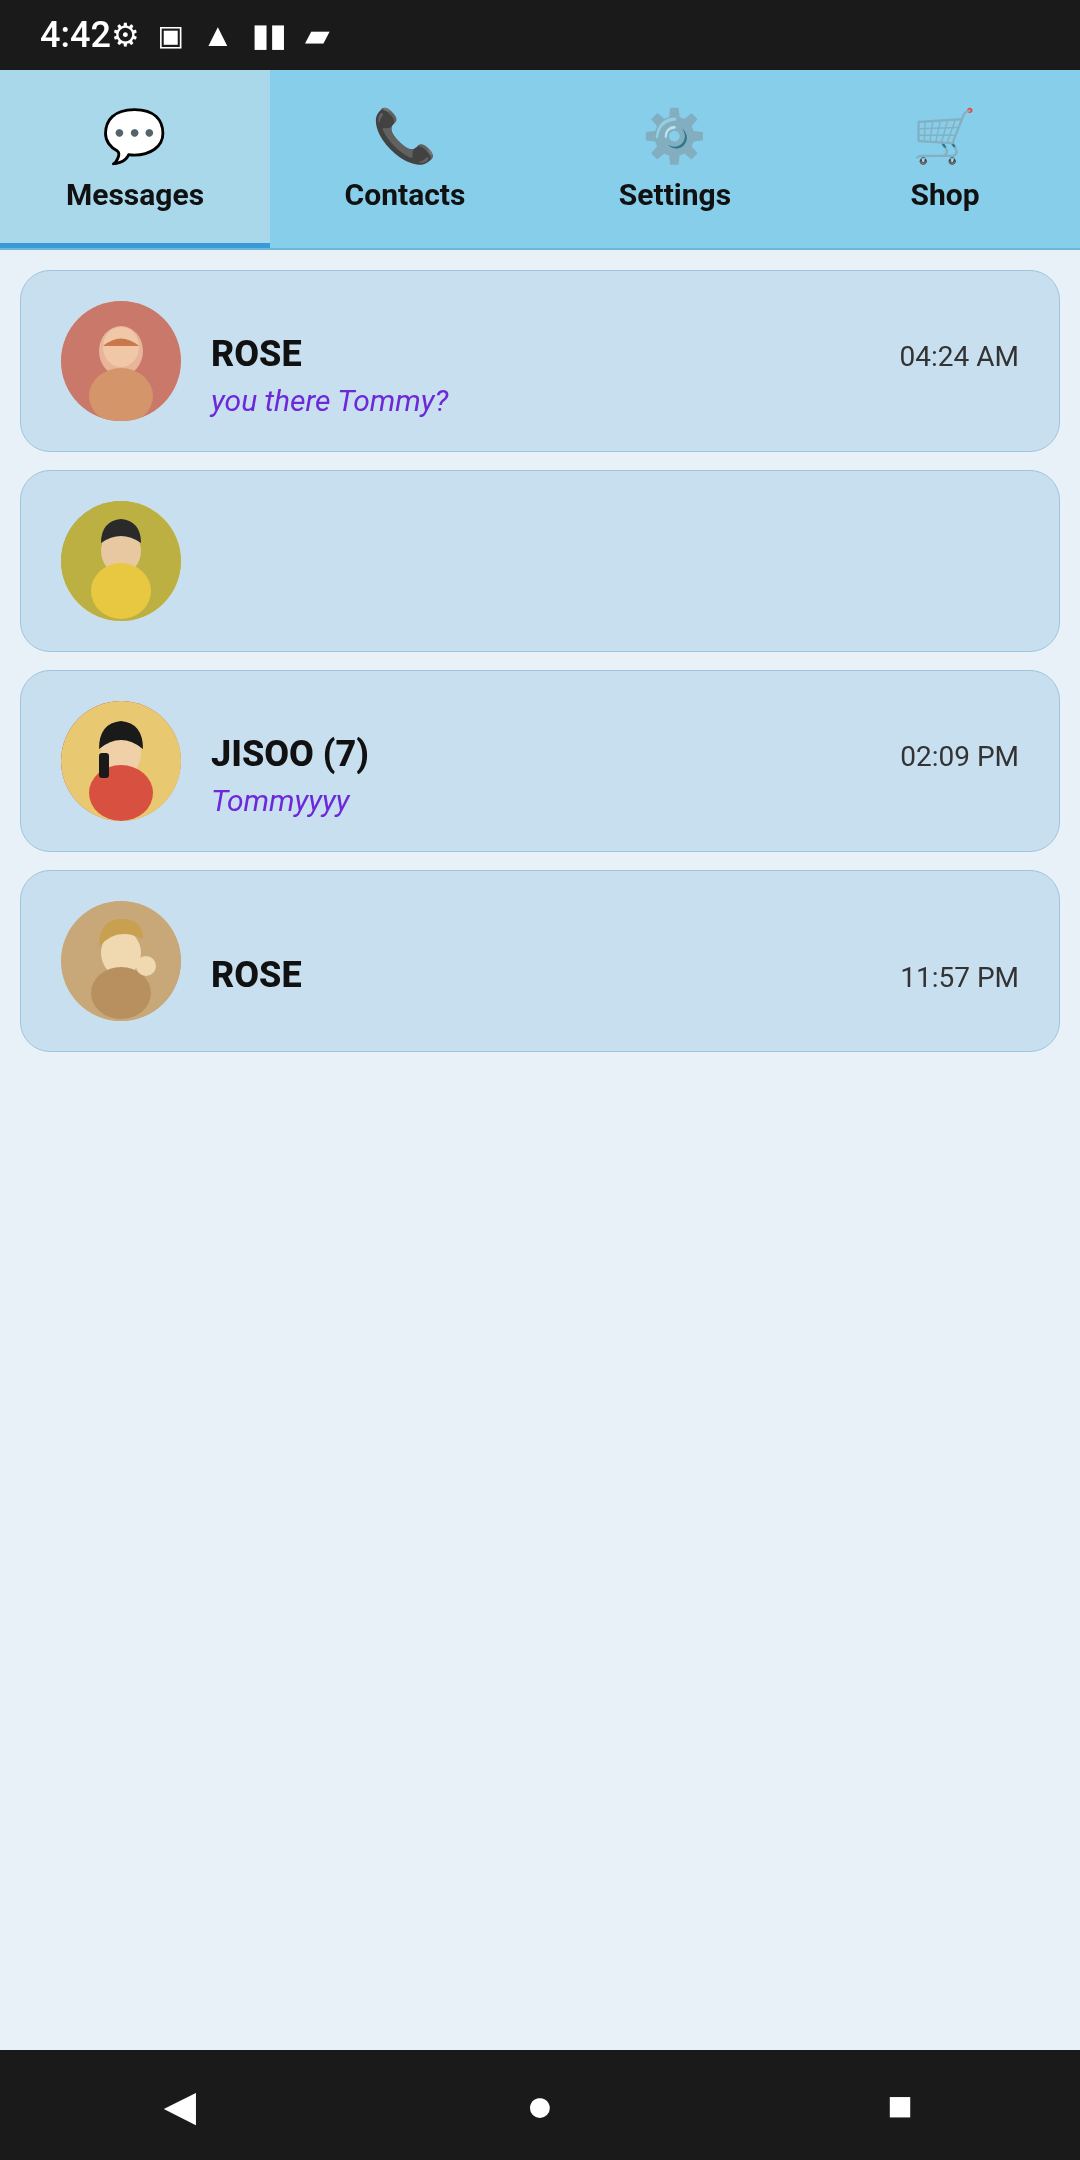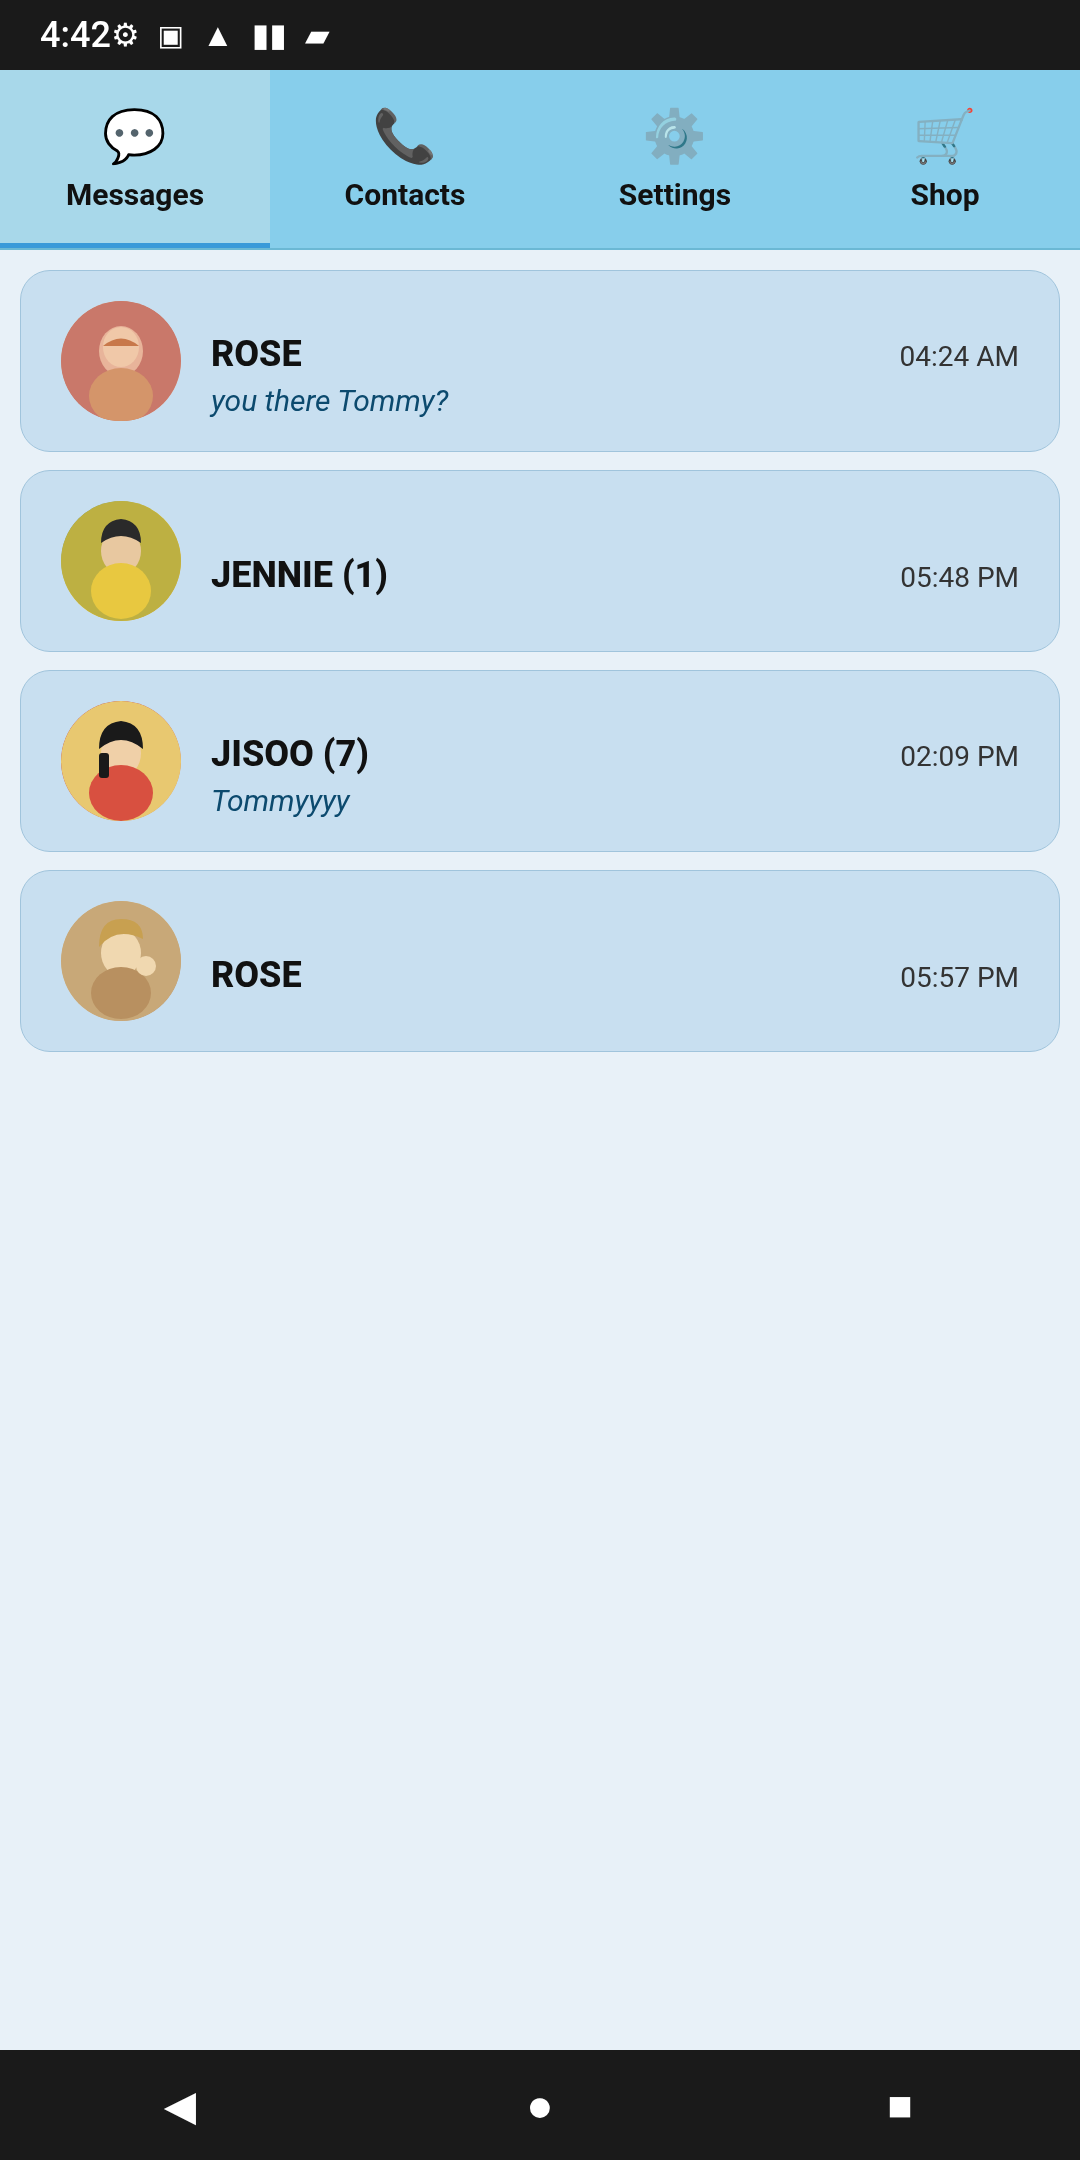--- a/index.html
+++ b/index.html
@@ -137,21 +137,21 @@
       font-size: 36px;
       font-weight: 800;
       color: #111;
     }
     .message-time {
       font-size: 28px;
       color: #333;
     }
     .message-preview {
       font-size: 30px;
-      color: #0c4a6e;
+      color: #6d28d9;
       font-style: italic;
     }
 
     
     .bottom-bar {
       height: 110px;
       background: #1a1a1a;
       display: flex;
       align-items: center;
       justify-content: space-around;
@@ -246,24 +246,20 @@
     <div class="avatar avatar-jennie">
       <svg width="120" height="120" viewBox="0 0 120 120" xmlns="http://www.w3.org/2000/svg">
         <circle cx="60" cy="60" r="60" fill="#e8c840"></circle>
         <rect x="0" y="0" width="120" height="120" rx="60" fill="#5a7a4a" opacity="0.3"></rect>
         <ellipse cx="60" cy="50" rx="20" ry="23" fill="#e8c8a0"></ellipse>
         <ellipse cx="60" cy="90" rx="30" ry="28" fill="#e8c840"></ellipse>
         <path d="M40 42 Q60 28 80 42 Q80 20 60 18 Q40 20 40 42Z" fill="#2a2a2a"></path>
       </svg>
     </div>
     <div class="message-body">
-      <div class="message-header">
-        <span class="contact-name">JENNIE (1)</span>
-        <span class="message-time">05:48 PM</span>
-      </div>
     </div>
   </div>
 
   <div class="message-item">
     <div class="avatar avatar-jisoo">
       <svg width="120" height="120" viewBox="0 0 120 120" xmlns="http://www.w3.org/2000/svg">
         <circle cx="60" cy="60" r="60" fill="#e8c870"></circle>
         <ellipse cx="60" cy="52" rx="20" ry="24" fill="#f0d0a8"></ellipse>
         <ellipse cx="60" cy="92" rx="32" ry="28" fill="#d85040"></ellipse>
         <path d="M38 48 Q60 30 82 48 Q82 22 60 20 Q38 22 38 48Z" fill="#1a1a1a"></path>
@@ -285,21 +281,21 @@
         <circle cx="60" cy="60" r="60" fill="#c8a878"></circle>
         <ellipse cx="60" cy="52" rx="20" ry="23" fill="#f0d8b0"></ellipse>
         <ellipse cx="60" cy="92" rx="30" ry="26" fill="#b89060"></ellipse>
         <path d="M38 46 Q55 25 82 38 Q82 18 60 18 Q38 18 38 46Z" fill="#c8a050"></path>
         <circle cx="85" cy="65" r="10" fill="#f0d8b0"></circle>
       </svg>
     </div>
     <div class="message-body">
       <div class="message-header">
         <span class="contact-name">ROSE</span>
-        <span class="message-time">05:57 PM</span>
+        <span class="message-time">11:57 PM</span>
       </div>
     </div>
   </div>
 
 </div>
 
 <div class="bottom-bar">
   <div class="bottom-btn btn-back"></div>
   <div class="bottom-btn btn-home"></div>
   <div class="bottom-btn btn-recent"></div>

